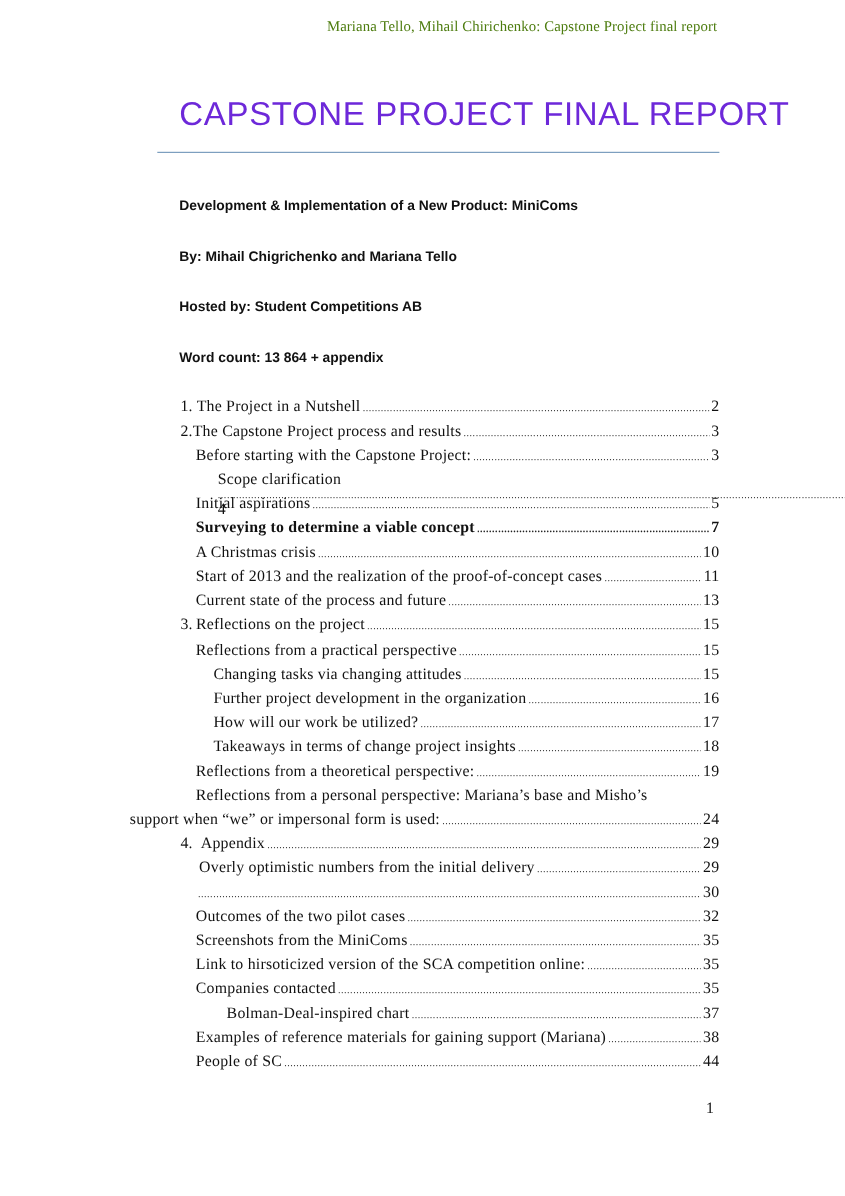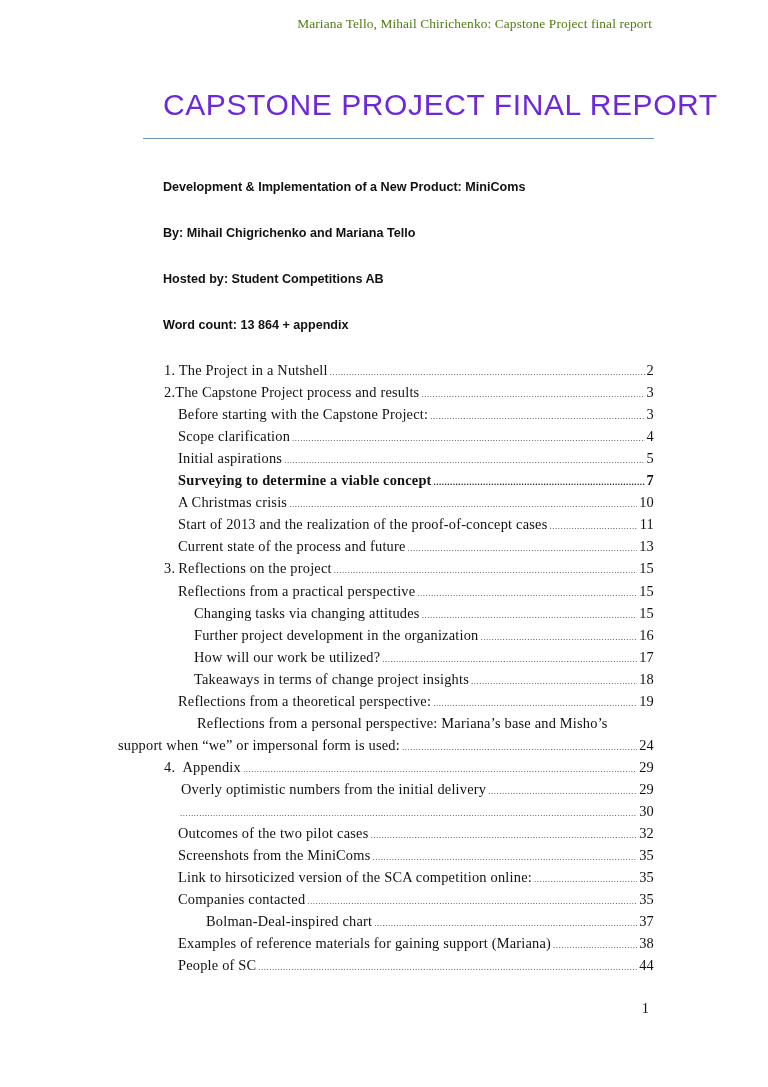--- a/index.html
+++ b/index.html
@@ -16,21 +16,21 @@
   .toc-row { position: absolute; left: 0; right: 0; height: 22px; font-family: "Liberation Serif", serif;
              font-size: 14.4px; letter-spacing: 0.2px; }
   .toc-entry { position: absolute; display: flex; align-items: baseline; right: 114px; white-space: nowrap; }
   .toc-num { display: inline-block; width: 31px; }
   .toc-label { flex: 0 0 auto; }
   .toc-dots { flex: 1 1 auto; overflow: hidden; margin: 0 2px; font-size: 9px; letter-spacing: 0.5px;
               color: #222; white-space: nowrap; }
   .toc-dots::before { content: "................................................................................................................................................................................................................................................"; }
   .toc-page { flex: 0 0 auto; }
   .wrap-first { position: absolute; left: 178px; font-family: "Liberation Serif", serif; font-size: 14.4px;
-                letter-spacing: 0.2px; white-space: nowrap; margin-left: 19px; }
+                letter-spacing: 0.2px; white-space: nowrap; }
   .page-number { position: absolute; right: 119px; top: 1000px; font-family: "Liberation Serif", serif;
                  font-size: 14.4px; }
 </style>
 </head>
 <body>
 
 <div>
   <div class="header-line">Mariana Tello, Mihail Chirichenko: Capstone Project final report</div>
 
   <div class="title">CAPSTONE PROJECT FINAL REPORT</div>
@@ -59,21 +59,21 @@
         </a>
       </div>
       <div class="toc-row" style="top: 44.1px;">
         <a class="toc-entry" style="left: 178px;">
           <span class="toc-label">Before starting with the Capstone Project:</span>
           <span class="toc-dots"></span>
           <span class="toc-page">3</span>
         </a>
       </div>
       <div class="toc-row" style="top: 66.15px;">
-        <a class="toc-entry" style="left: 178px;">
+        <a class="toc-entry" style="left: 196px; flex-direction: column;">
           <span class="toc-label">Scope clarification</span>
           <span class="toc-dots"></span>
           <span class="toc-page">4</span>
         </a>
       </div>
       <div class="toc-row" style="top: 88.2px;">
         <a class="toc-entry" style="left: 178px;">
           <span class="toc-label">Initial aspirations</span>
           <span class="toc-dots"></span>
           <span class="toc-page">5</span>

